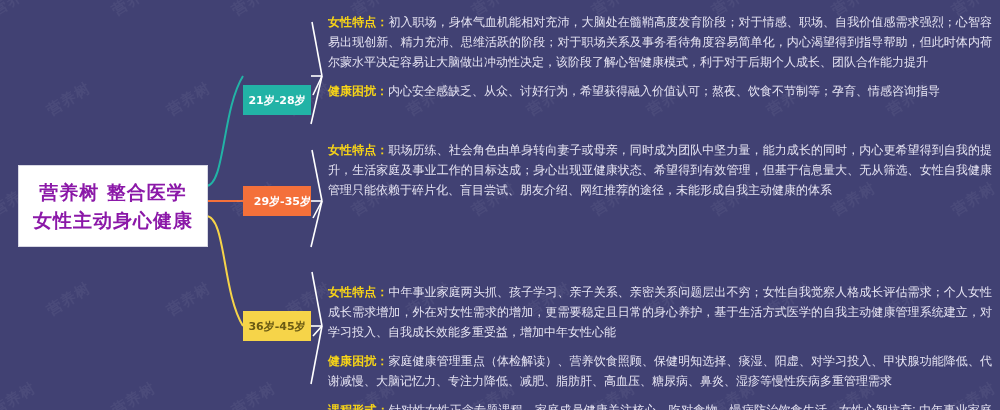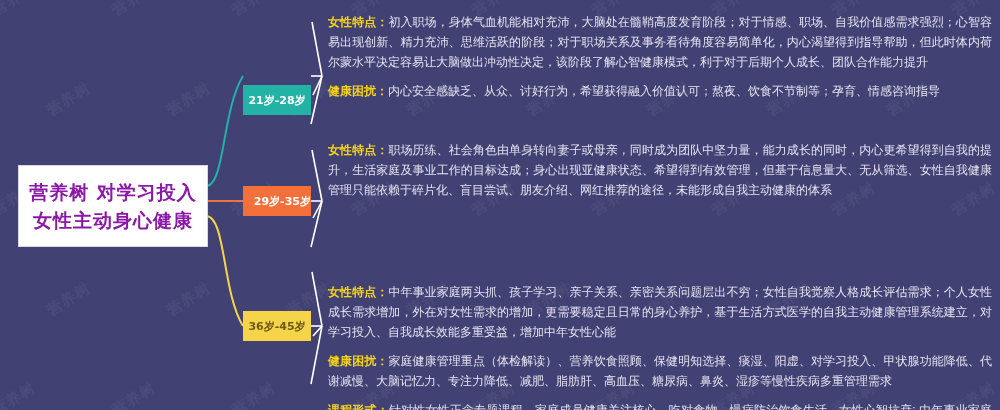--- a/index.html
+++ b/index.html
@@ -189,21 +189,21 @@
 
   <g stroke="#ffffff" stroke-width="1.6" fill="none">
     <path d="M 311 326 L 322 326"></path>
     <path d="M 322 326 L 312 272"></path>
     <path d="M 322 326 L 313 336"></path>
     <path d="M 322 326 L 311 384"></path>
   </g>
 </svg>
 
 <div id="center-node">
-  <div class="line">营养树 对学习投入</div>
+  <div class="line">营养树 整合医学</div>
   <div class="line">女性主动身心健康</div>
 </div>
 
 <div class="age-box" id="age-box-0" style="background: rgb(34, 179, 166); margin-top: 24px;">
   <span>21岁-28岁</span>
 </div>
 <div class="age-box" id="age-box-1" style="background: rgb(244, 112, 58); justify-content: flex-end;">
   <span>29岁-35岁</span>
 </div>
 <div class="age-box" id="age-box-2" style="background: rgb(246, 212, 73);">

